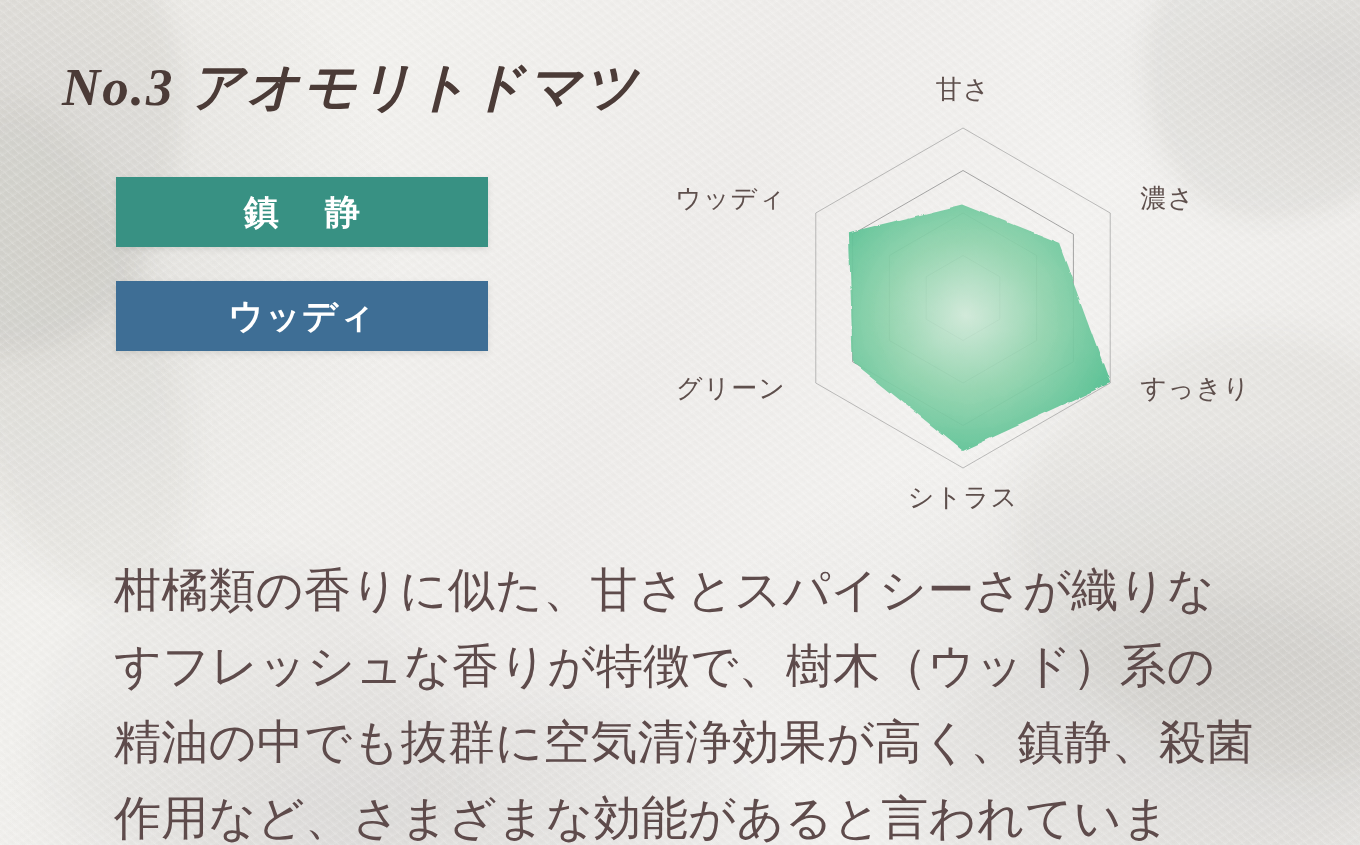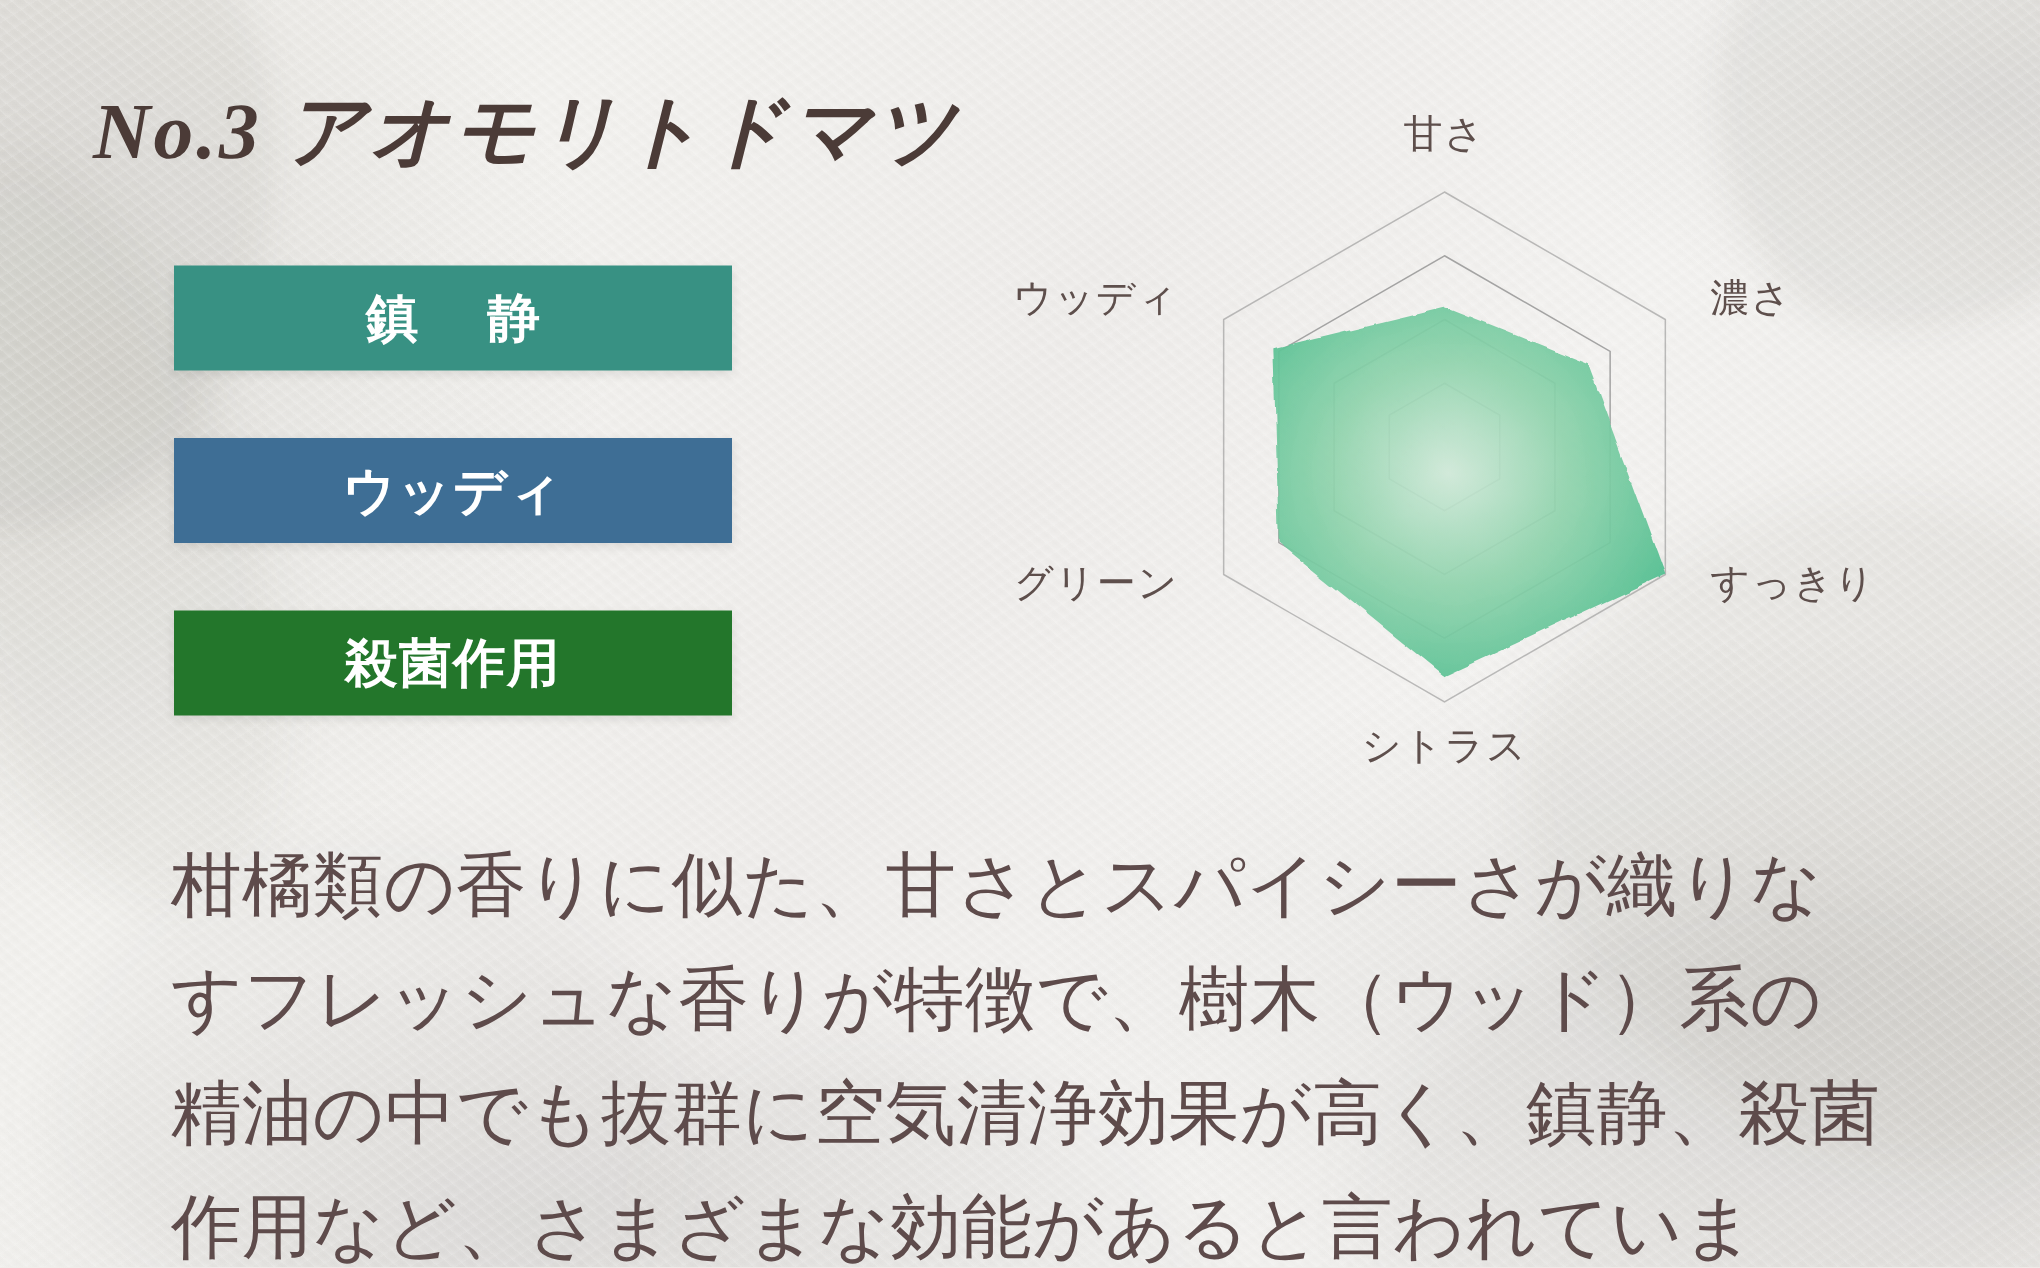--- a/index.html
+++ b/index.html
@@ -65,21 +65,21 @@
   }
 
   .badges {
     position: absolute;
     left: 116px;
     top: 177px;
   }
   .badge {
     width: 372px;
     height: 70px;
-    margin-bottom: 45px;
+    margin-bottom: 34px;
     display: flex;
     align-items: center;
     justify-content: center;
     color: #ffffff;
     font-size: 35px;
     font-weight: 700;
     letter-spacing: 1px;
     box-shadow: 0 2px 6px rgba(80,75,70,0.14);
   }
   .badge.wide-space { letter-spacing: 46px; text-indent: 46px; }
@@ -126,21 +126,20 @@
   <div class="grain"></div>
 </div>
 
 <div id="content">
 
   <div class="title">No.3  アオモリトドマツ</div>
 
   <div class="badges">
     <div class="badge wide-space" id="badge0" style="background: rgb(56, 145, 131);">鎮静</div>
     <div class="badge" id="badge1" style="background: rgb(62, 110, 149);">ウッディ</div>
-    <div class="badge" id="badge2" style="background: rgb(35, 118, 43);">殺菌作用</div>
   </div>
 
   <div class="desc">柑橘類の香りに似た、甘さとスパイシーさが織りなすフレッシュな香りが特徴で、樹木（ウッド）系の精油の中でも抜群に空気清浄効果が高く、鎮静、殺菌作用など、さまざまな効能があると言われています。</div>
 
   <div class="radar">
     <svg id="radar-svg" width="660" height="480" viewBox="0 0 660 480">
       <defs>
         <radialGradient id="polyGrad" cx="45%" cy="45%" r="72%">
           <stop offset="0%" stop-color="#cfe9d8" stop-opacity="0.92"></stop>
           <stop offset="42%" stop-color="#8fd3ac" stop-opacity="0.92"></stop>

